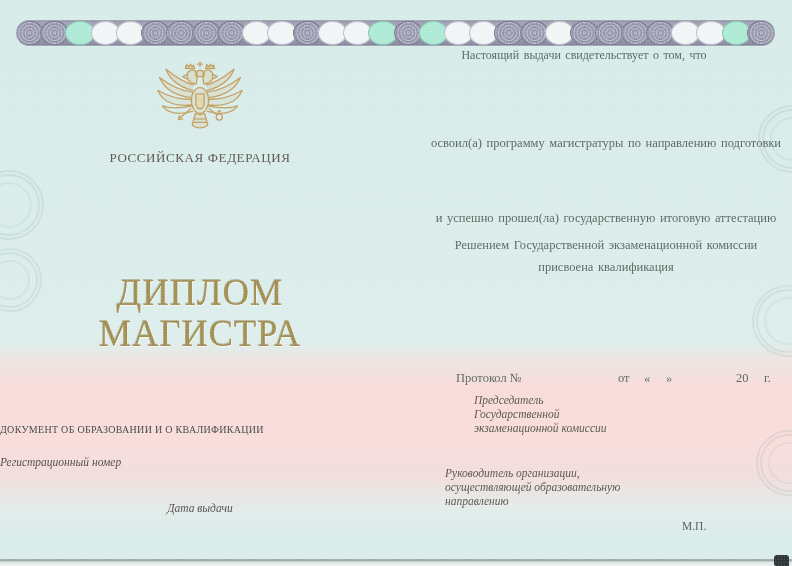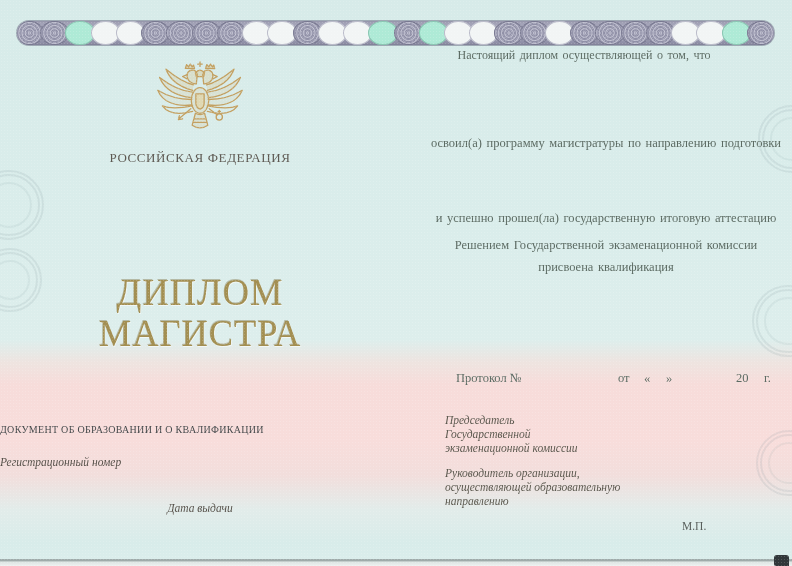--- a/index.html
+++ b/index.html
@@ -82,21 +82,21 @@
   .protocol span{position:absolute;white-space:nowrap;margin-left:12px;}
   .p-label{left:24px;}
   .p-from{left:186px;}
   .p-qopen{left:212px;}
   .p-qclose{left:234px;}
   .p-year{left:304px;}
   .p-gsuffix{left:332px;}
 
   .sign-block{position:absolute;left:25px;font-style:italic;color:#5b584e;
     font-size:11.5px;line-height:13.8px;}
-  .sign-chairman{top:414px;}
+  .sign-chairman{top:394px;margin-left:29px;}
   .sign-head{top:467px;}
   .seal{position:absolute;left:262px;top:520px;font-size:11.5px;color:#595f5c;font-style:normal;}
 
   
   .bottom-edge{position:absolute;left:0;right:0;bottom:0;height:7px;
     background:linear-gradient(180deg,#9fabaa 0 22%,#dde5e3 45%,#eef2f1 100%);}
   .corner-mark{position:absolute;right:3px;bottom:0;width:15px;height:11px;
     background:#31373a;border-radius:3px 3px 0 2px;}
 </style>
 </head>
@@ -189,21 +189,21 @@
       <div>МАГИСТРА</div>
     </div>
 
     <div class="doc-type">ДОКУМЕНТ ОБ ОБРАЗОВАНИИ И О КВАЛИФИКАЦИИ</div>
     <div class="reg-label">Регистрационный номер</div>
     <div class="date-label">Дата выдачи</div>
   </div>
 
   <div class="right-col">
 
-    <div class="r-line r-intro">Настоящий диплом осуществляющей о том, что</div>
+    <div class="r-line r-intro">Настоящий выдачи свидетельствует о том, что</div>
     <div class="r-line r-program">освоил(а) программу магистратуры по направлению подготовки</div>
     <div class="r-line r-attest">и успешно прошел(ла) государственную итоговую аттестацию</div>
     <div class="r-line r-decision">Решением Государственной экзаменационной комиссии</div>
     <div class="r-line r-qual">присвоена квалификация</div>
 
     <div class="protocol">
       <span class="p-label">Протокол №</span>
       <span class="p-from">от</span>
       <span class="p-qopen">«</span>
       <span class="p-qclose">»</span>

